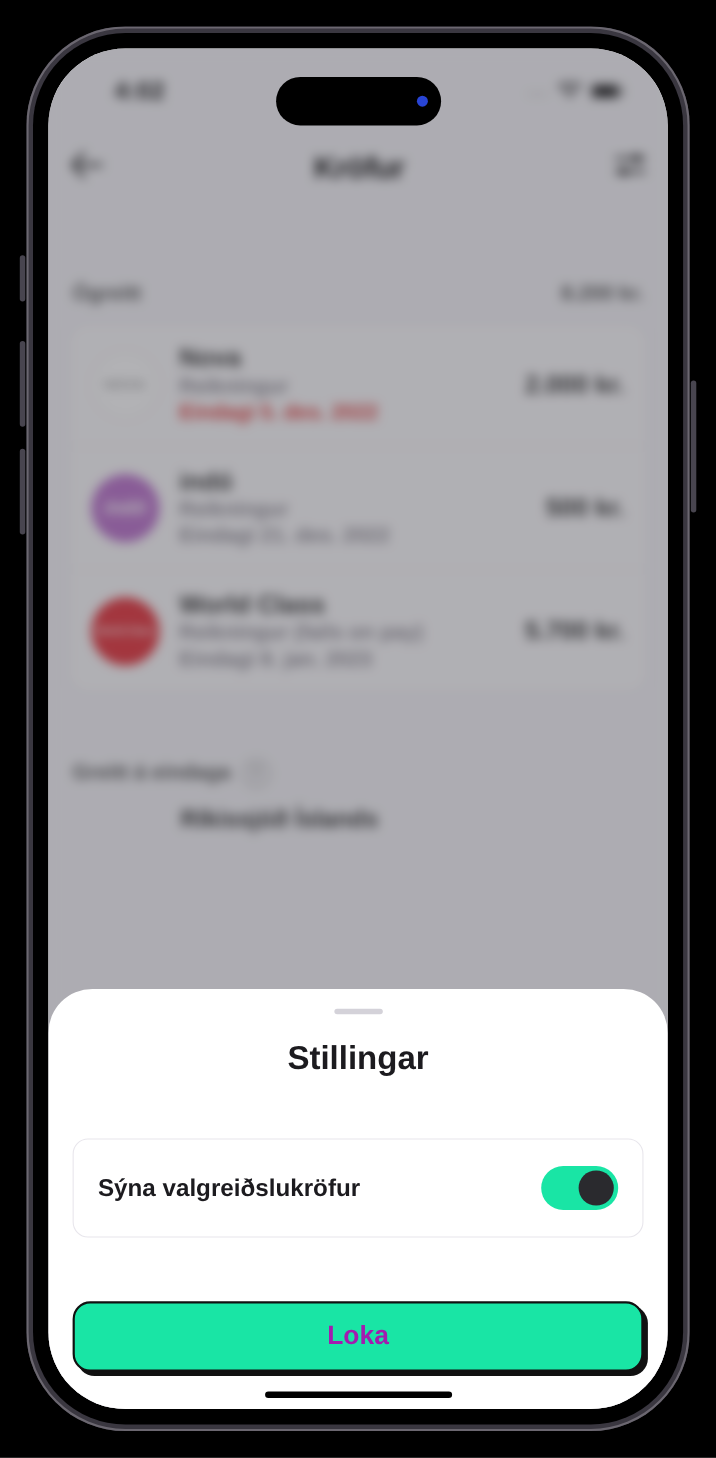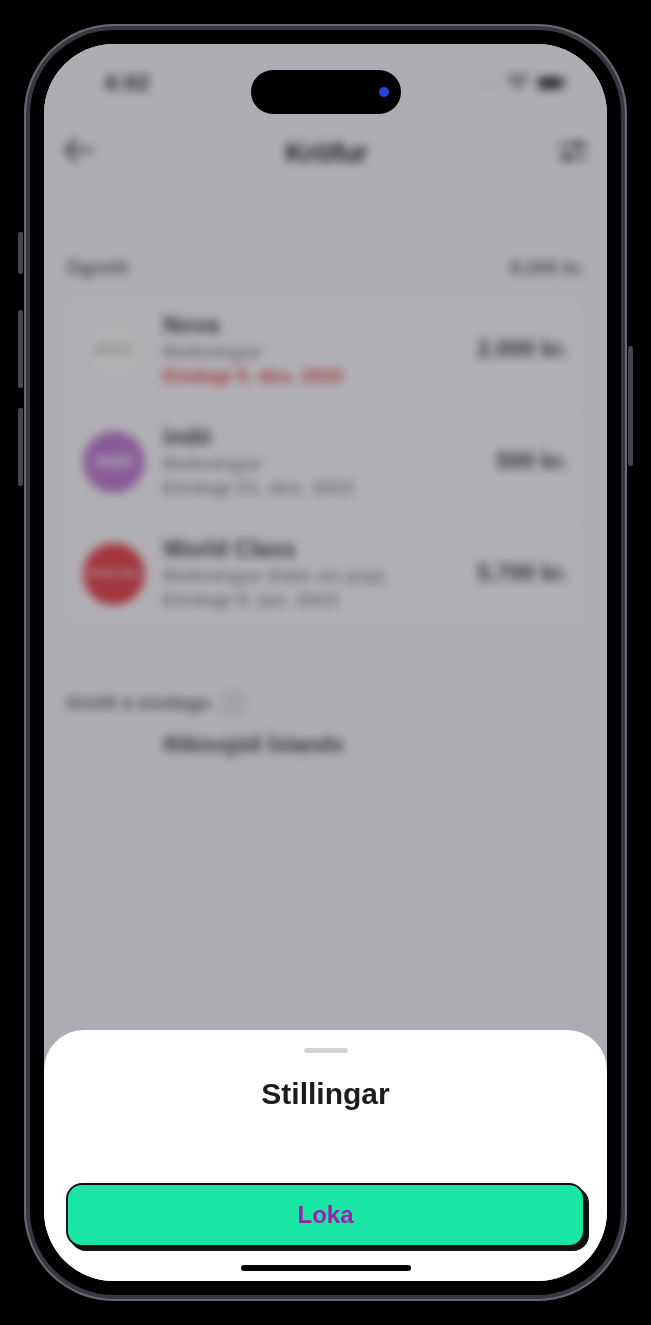--- a/index.html
+++ b/index.html
@@ -153,21 +153,21 @@
   }
   .sheet-grabber {
     width: 44px; height: 5px; background: #d4d2d9;
     border-radius: 3px; margin: 0 auto 24px;
   }
   .sheet-title {
     text-align: center;
     font-size: 30px;
     font-weight: 800;
     color: #1c1b1f;
-    margin-bottom: 72px;
+    margin-bottom: 55px;
   }
   .setting-row {
     border: 1.5px solid #e8e6ec;
     border-radius: 14px;
     padding: 24px 22px;
     display: flex;
     align-items: center;
     justify-content: space-between;
     margin-bottom: 58px;
   }
@@ -309,20 +309,26 @@
           <span class="help-badge">?</span>
         </div>
         <div class="peek-text">Ríkissjóð Íslands</div>
       </div>
 
       <div class="overlay-dim"></div>
 
       <div class="sheet">
         <div class="sheet-grabber"></div>
         <div class="sheet-title">Stillingar</div>
+        <div class="setting-row">
+          <span class="setting-label">Sýna valgreiðslukröfur</span>
+          <div class="toggle">
+            <div class="toggle-knob"></div>
+          </div>
+        </div>
         <div class="close-btn">
           <span>Loka</span>
         </div>
       </div>
 
       <div class="home-indicator"></div>
     </div>
   </div>
 </div>
 

